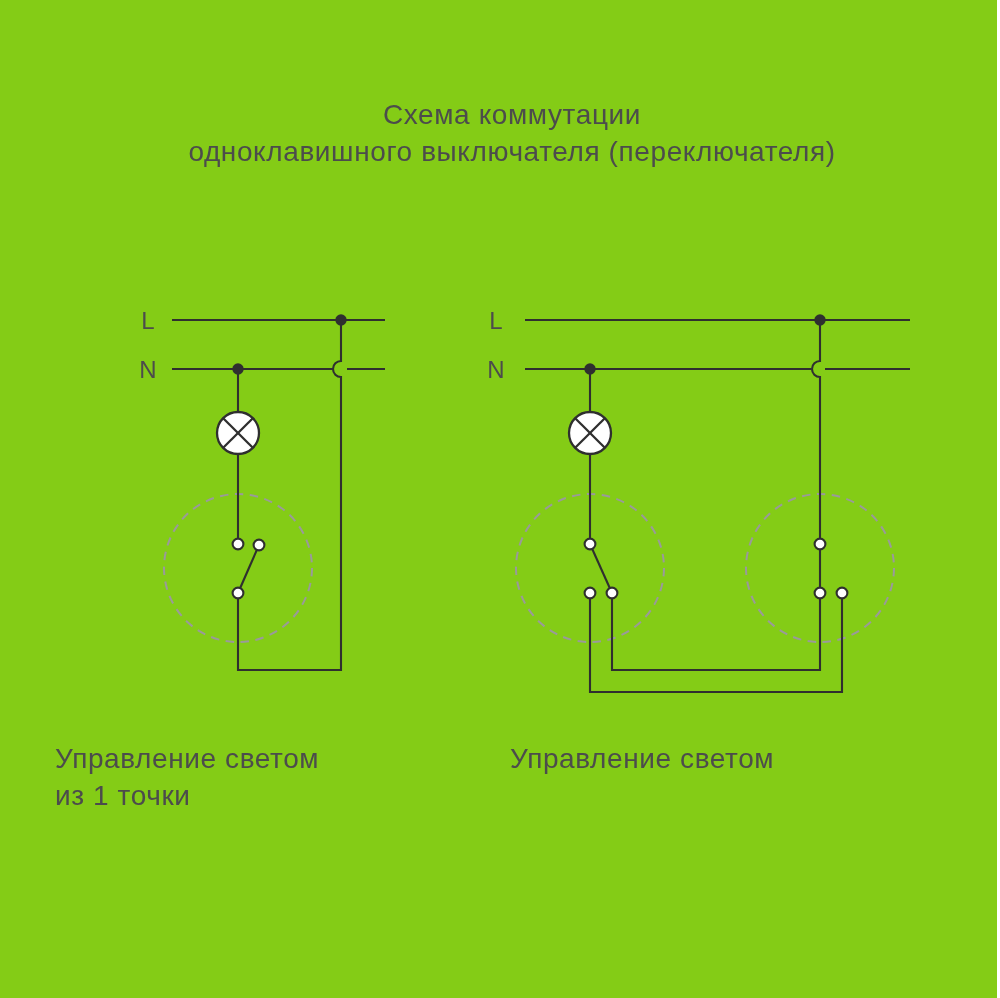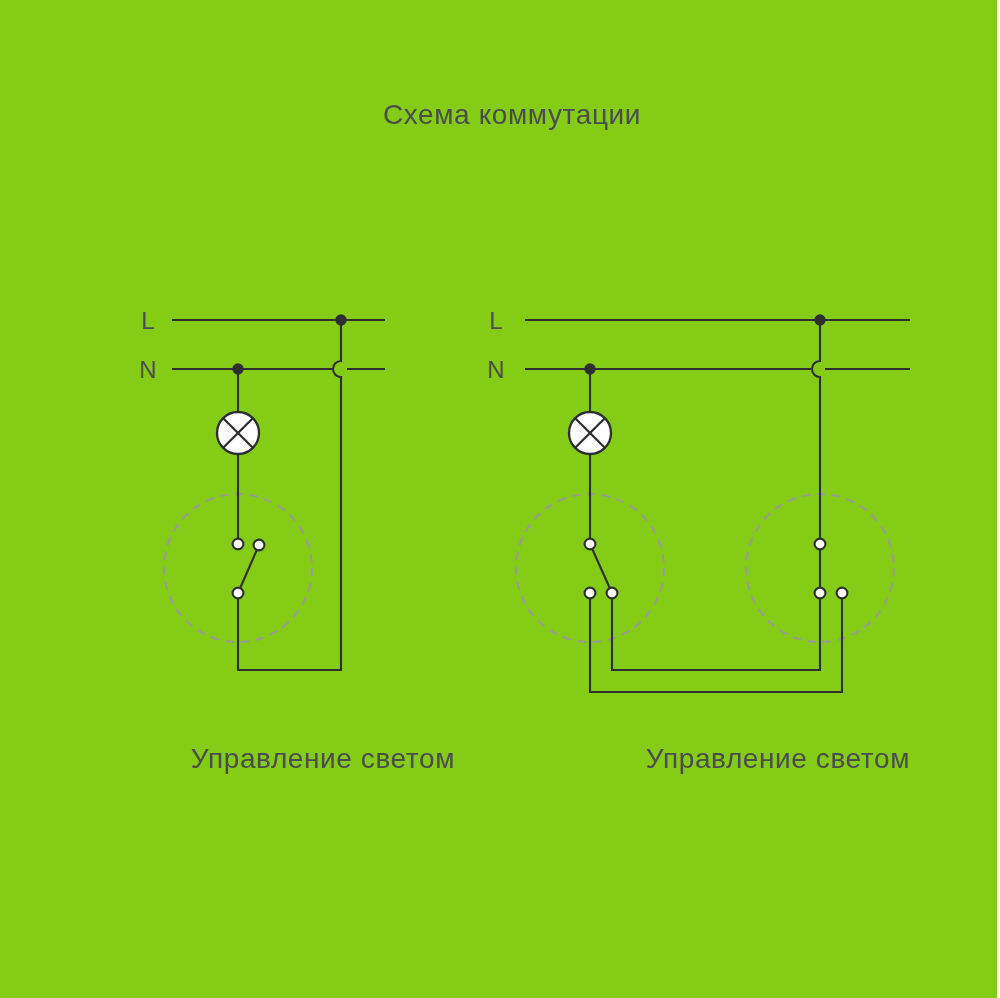--- a/index.html
+++ b/index.html
@@ -29,21 +29,21 @@
   }
   .diagram-svg {
     position: absolute;
     left: 0;
     top: 0;
   }
   .caption {
     position: absolute;
     top: 740px;
     width: 400px;
-    text-align: right;
+    text-align: left;
     color: #4c4c4c;
     font-size: 28px;
     font-weight: 300;
     line-height: 37px;
     letter-spacing: 0.6px;
   }
   .caption-left  { left: 55px; }
   .caption-right { left: 510px; }
 
   .wire   { stroke: #2f2f2f; stroke-width: 2.1; fill: none; }
@@ -60,20 +60,21 @@
     text-anchor: middle;
   }
 </style>
 </head>
 <body>
 
 <div class="page">
 
   <div class="title">
     <div>Схема коммутации</div>
+    <div>одноклавишного выключателя (переключателя)</div>
   </div>
 
   <svg class="diagram-svg" width="1000" height="998" viewBox="0 0 1000 998" xmlns="http://www.w3.org/2000/svg">
 
     <g>
       <circle class="dashed" cx="238" cy="568" r="74"></circle>
 
       <text class="netlabel" x="148" y="329">L</text>
       <text class="netlabel" x="148" y="378">N</text>
 
@@ -140,19 +141,20 @@
       <g>
         <circle class="term" cx="820" cy="544" r="5.4"></circle>
         <circle class="term" cx="820" cy="593" r="5.4"></circle>
         <circle class="term" cx="842" cy="593" r="5.4"></circle>
       </g>
     </g>
   </svg>
 
   <div class="caption caption-left">
     <div>Управление светом</div>
+    <div>из 1 точки</div>
   </div>
 
   <div class="caption caption-right">
     <div>Управление светом</div>
   </div>
 
 </div>
 
 </body></html>

